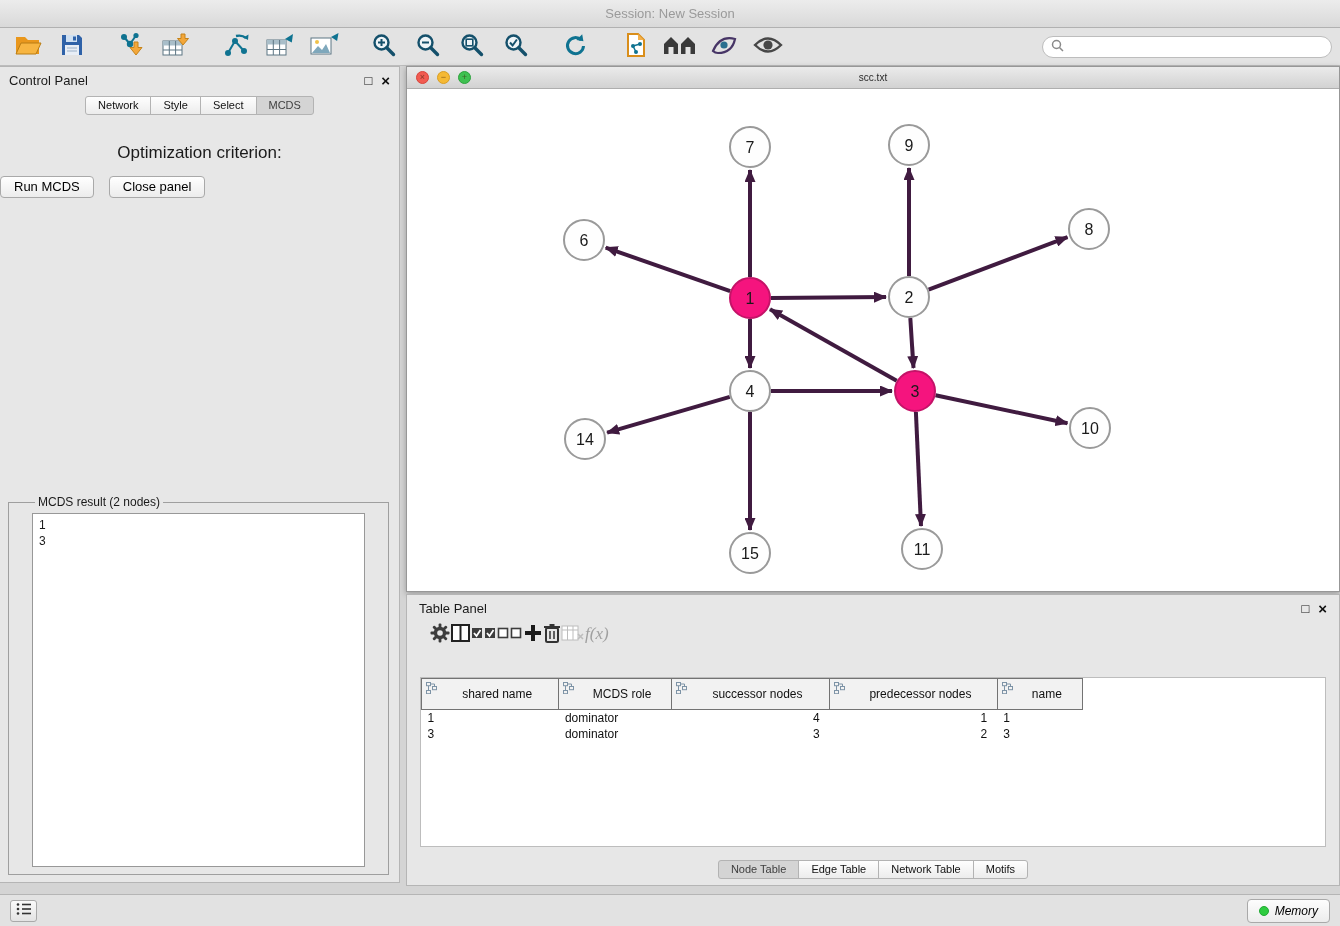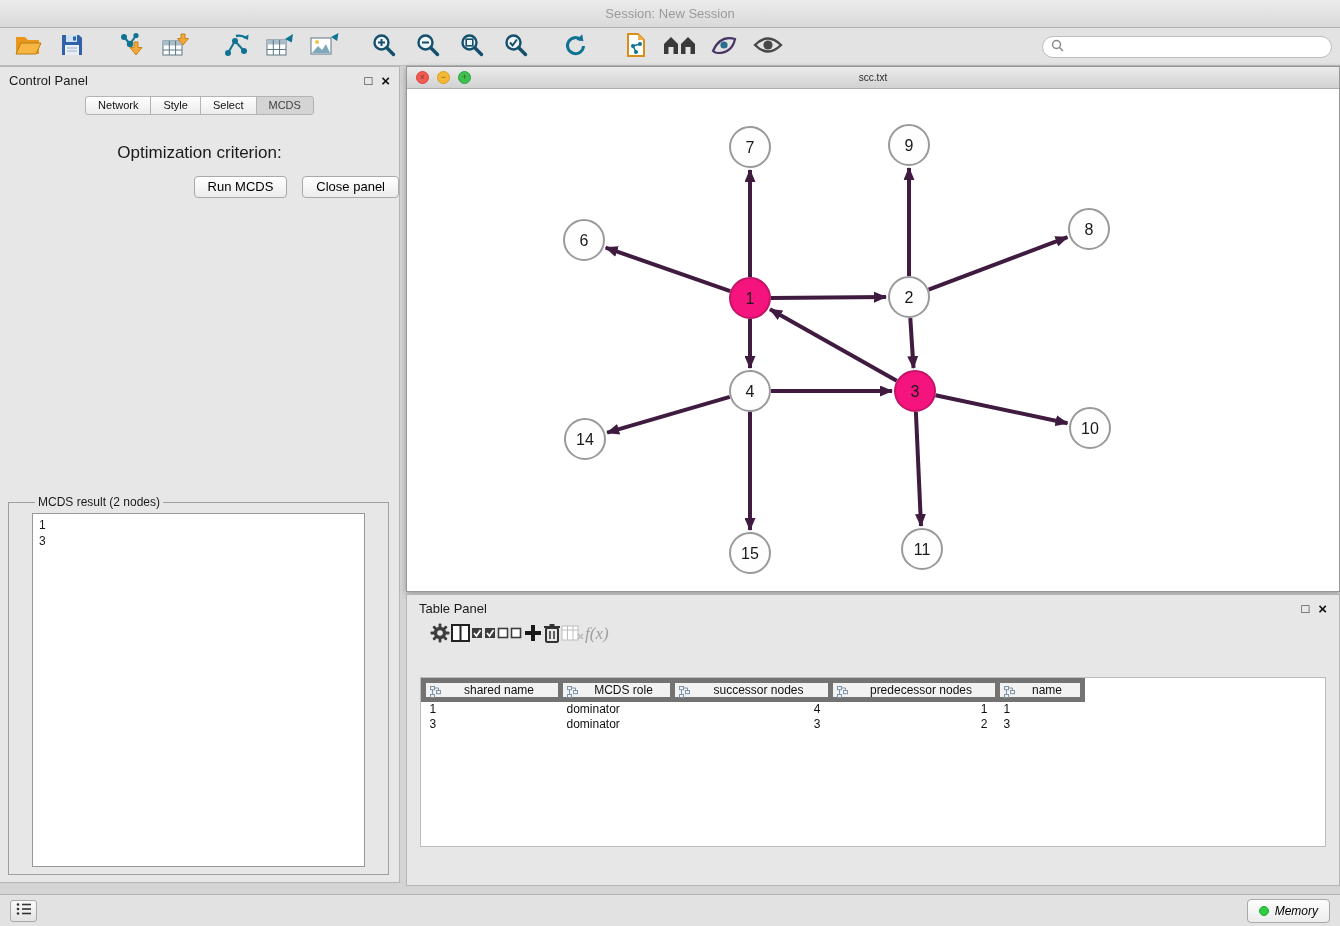--- a/index.html
+++ b/index.html
@@ -36,21 +36,21 @@
   .tab { font-size:11px; padding:2px 12px 3px; background:linear-gradient(#fefefe,#ececec);
     border:1px solid #b3b3b3; margin-left:-1px; color:#111; white-space:nowrap; }
   .tab:first-child { border-radius:3px 0 0 3px; margin-left:0; }
   .tab:last-child { border-radius:0 3px 3px 0; }
   .tab.active { background:#d4d4d4; color:#404040;text-align:right; }
   .opt-label { text-align:center; font-size:17px; margin-top:28px; }
   .criterion-select { margin:9px auto 0; width:310px; height:23px; background:#fff;
     border:1px solid #ababab; border-radius:3px; display:flex; align-items:center;
     padding:0 4px 0 8px; font-size:13px; }
   .criterion-select .stepper { margin-left:auto; display:flex; align-items:center; }
-  .cp-btn-row { display:flex; justify-content:flex-end; gap:15px; margin-top:13px; }
+  .cp-btn-row { display:flex; justify-content:flex-start; gap:15px; margin-top:13px; }
   .cp-btn { font-size:13px; padding:2px 13px 3px; background:linear-gradient(#ffffff,#ececec);
     border:1px solid #a9a9a9; border-radius:4px; font-family:"Liberation Sans",sans-serif; }
   .result-fieldset { position:absolute; left:8px; right:10px; top:428px; bottom:7px;
     border:1px solid #9f9f9f; padding:4px 23px 7px; }
   .result-fieldset legend { font-size:12px; padding:0 3px; margin-left:3px; }
   .result-list { width:100%; height:100%; background:#fff; border:1px solid #989898;
     font-size:12px; padding:3px 6px; line-height:16px; overflow:hidden; }
 
   
   .network-window { position:absolute; left:406px; top:66px; width:934px; height:526px;
@@ -72,21 +72,21 @@
   .table-panel { position:absolute; left:406px; top:594px; width:934px; height:292px;
     background:#e7e7e7; border:1px solid #b5b5b5; }
   .tp-header { height:26px; display:flex; align-items:center; padding:0 12px; }
   .tp-toolbar { position:absolute; top:21px; left:13px; right:13px; height:36px;
     display:flex; align-items:center; padding:0 10px; }
   .tp-tool { display:flex; align-items:center; justify-content:center; background:none; border:none; }
   .fx { font-family:"Liberation Serif",serif; font-style:italic; font-size:17px; color:#a0a0a0; }
   .tp-table { position:absolute; top:82px; left:13px; right:13px; height:170px;
     background:#fff; border:1px solid #bdbdbd; overflow:hidden; }
   table { border-collapse:collapse; table-layout:fixed; width:662px; }
-  th { height:15px; background:#f2f2f2; border:5px solid #737373; font-weight:normal;
+  th { height:31px; background:#f2f2f2; border:1px solid #737373; font-weight:normal;
     font-size:12px; position:relative; padding:0 2px 0 16px; color:#111; }
   th .hdr-icon { position:absolute; left:4px; top:3px; }
   td { font-size:12px; height:16px; padding:0 6px; vertical-align:middle; color:#111; }
   td.num { text-align:right; padding-right:10px; }
   .tp-tabs { position:absolute; left:0; right:0; top:262px; height:24px;
     display:flex; justify-content:center; align-items:center; }
 
   
   .statusbar { position:absolute; left:0; top:894px; width:1340px; height:32px;
     background:#e2e2e2; border-top:1px solid #b5b5b5;
@@ -488,20 +488,26 @@
           <tr>
             <td>3</td>
             <td>dominator</td>
             <td class="num">3</td>
             <td class="num">2</td>
             <td>3</td>
           </tr>
         </tbody>
       </table>
     </div>
+    <div class="tp-tabs">
+      <div class="tab active">Node Table</div>
+      <div class="tab">Edge Table</div>
+      <div class="tab">Network Table</div>
+      <div class="tab">Motifs</div>
+    </div>
   </div>
 
   <div class="statusbar">
     <button class="sb-left">
       <span><svg width="16" height="14" viewBox="0 0 16 14">
             <circle cx="2" cy="2.5" r="1.3" fill="#333"></circle>
             <line x1="6" y1="2.5" x2="15" y2="2.5" stroke="#333" stroke-width="1.6"></line>
             <circle cx="2" cy="7" r="1.3" fill="#333"></circle>
             <line x1="6" y1="7" x2="15" y2="7" stroke="#333" stroke-width="1.6"></line>
             <circle cx="2" cy="11.5" r="1.3" fill="#333"></circle>

